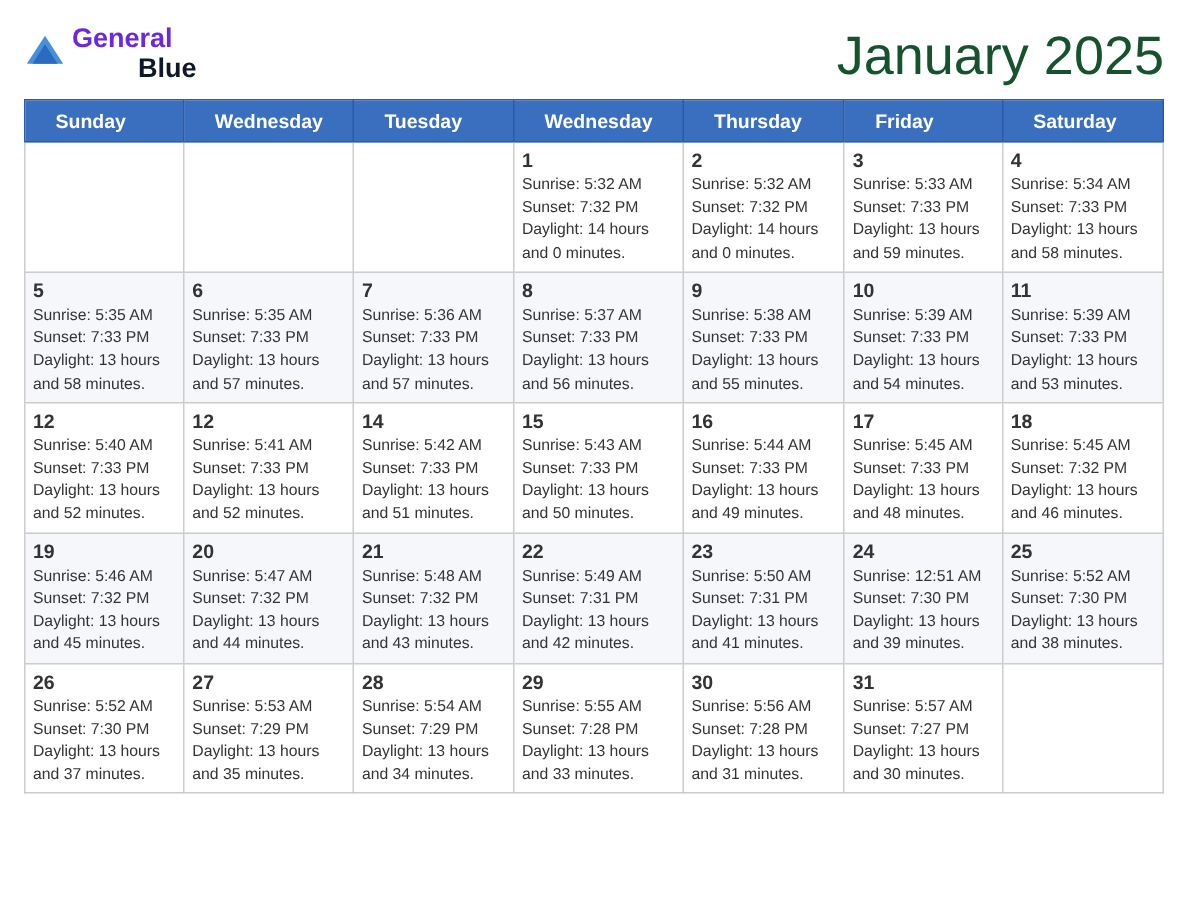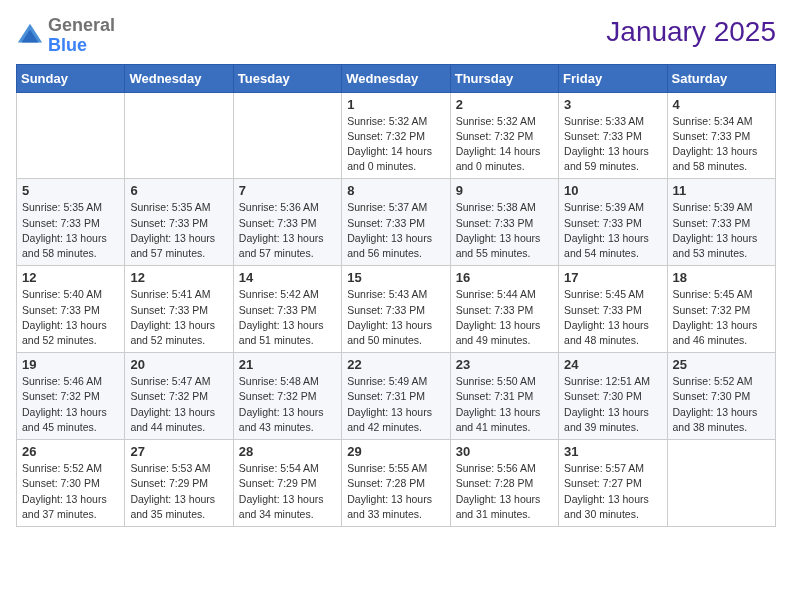--- a/index.html
+++ b/index.html
@@ -21,49 +21,49 @@
       align-items: center;
       gap: 4px;
     }
     .logo-text {
       font-size: 18px;
       font-weight: bold;
       color: #2c3e50;
       line-height: 1.1;
     }
     .logo-text span {
-      color: #737373;
+      color: #6d28d9;
     }
     .logo-icon {
       width: 28px;
       height: 28px;
     }
     .title-area {
       text-align: right;
     }
     .month-title {
-      font-size: 28px;
+      font-size: 36px;
       font-weight: normal;
-      color: #4c1d95;
+      color: #14532d;
     }
     .subtitle {
       font-size: 14px;
       color: #555;
     }
     .calendar {
       width: 100%;
       border-collapse: collapse;
       border: 1px solid #ccc;
     }
     .calendar th {
       background: #3a6ebf;
       color: #fff;
       font-size: 13px;
       font-weight: bold;
-      padding: 6px 4px;
+      padding: 6px 20px;
       text-align: left;
       border: 1px solid #2a5aaa;
     }
     .calendar td {
       width: 14.28%;
       vertical-align: top;
       padding: 4px 5px;
       border: 1px solid #ccc;
       font-size: 11px;
       color: #333;
@@ -92,21 +92,21 @@
 <body>
 
 <div class="header-area">
   <div class="logo">
     <svg class="logo-icon" viewBox="0 0 30 30">
       <polygon points="15,2 28,22 2,22" fill="#4a90d9"></polygon>
       <polygon points="15,8 24,22 6,22" fill="#2a6abf"></polygon>
     </svg>
     <div class="logo-text">
       <div><span>General</span></div>
-      <div><span style="color:#3b82f6;">Blue</span></div>
+      <div><span style="color:#0f172a;margin-left:44px;">Blue</span></div>
     </div>
   </div>
   <div class="title-area">
     <div class="month-title">January 2025</div>
   </div>
 </div>
 
 <table class="calendar">
   <thead>
     <tr>

